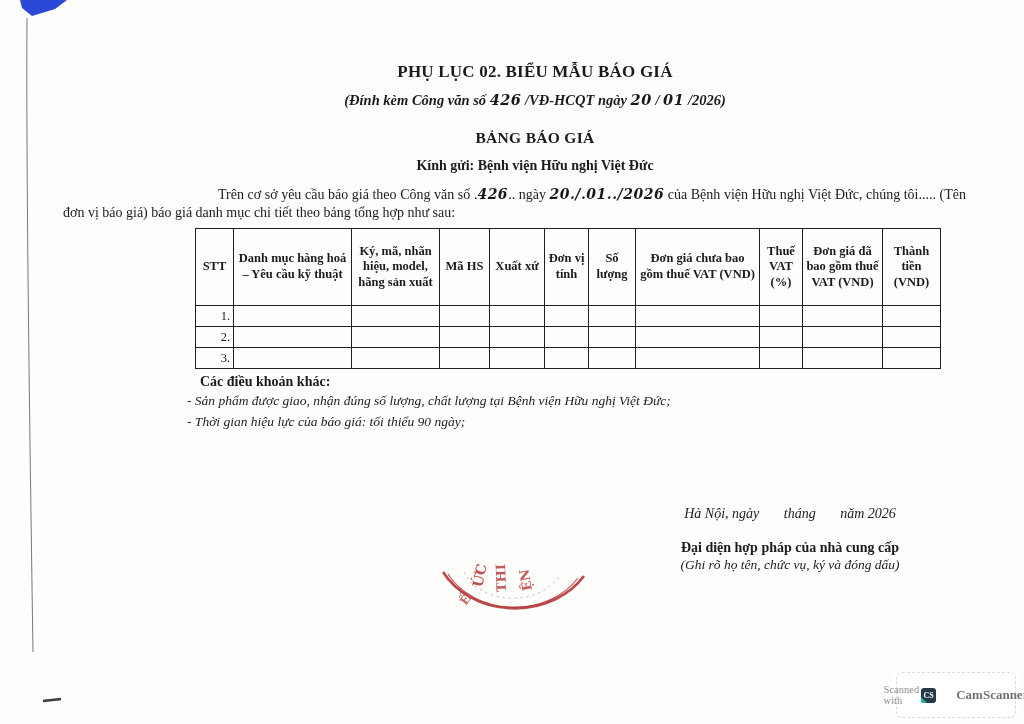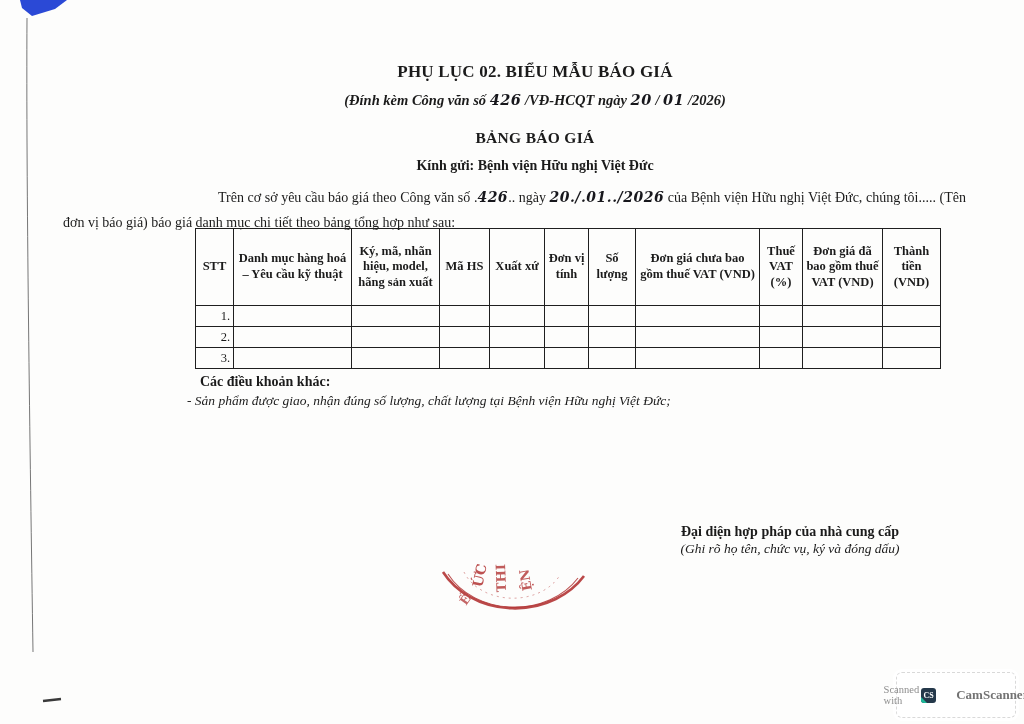--- a/index.html
+++ b/index.html
@@ -16,21 +16,21 @@
   .doc-subtitle{top:91px;left:185px;width:700px;text-align:center;
     font-size:14.5px;font-style:italic;font-weight:bold;}
   .form-title{top:129px;left:185px;width:700px;text-align:center;
     font-size:15.5px;font-weight:bold;letter-spacing:.3px;}
   .recipient{top:158px;left:185px;width:700px;text-align:center;
     font-size:14px;font-weight:bold;}
   
   .hw{font-family:"DejaVu Serif",serif;font-style:italic;font-weight:600;
     letter-spacing:.5px;color:#17171c;}
   
-  .intro{top:185px;left:63px;width:903px;font-size:14px;line-height:25px;
+  .intro{top:185px;left:63px;width:903px;font-size:14px;line-height:18px;
     text-align:justify;text-indent:155px;}
   
   .tbl-wrap{top:228px;left:195px;}
   table{border-collapse:collapse;table-layout:fixed;width:745px;}
   th,td{border:1.4px solid #1f1f1f;overflow:hidden;}
   th{font-size:12.5px;font-weight:bold;text-align:center;vertical-align:middle;
     line-height:1.25;padding:3px 2px;height:70px;}
   td{height:18px;font-size:12.5px;}
   td.stt{text-align:right;padding-right:3px;}
   
@@ -155,23 +155,25 @@
           <td></td>
           <td></td>
         </tr>
       </tbody>
   </table>
 </div>
 
 <div class="abs terms-heading">Các điều khoản khác:</div>
 <div class="abs terms">
   <div class="term">- Sản phẩm được giao, nhận đúng số lượng, chất lượng tại Bệnh viện Hữu nghị Việt Đức;</div>
+  <div class="term">- Thời gian hiệu lực của báo giá: tối thiểu 90 ngày;</div>
 </div>
 
 <div class="abs sig">
+  <div class="place-date">Hà Nội, ngày       tháng       năm 2026</div>
   <div class="role">Đại diện hợp pháp của nhà cung cấp</div>
   <div class="note">(Ghi rõ họ tên, chức vụ, ký và đóng dấu)</div>
 </div>
 
 <svg class="abs stamp" width="150" height="92" viewBox="0 0 150 92">
   <path d="M5,14 A 82,70 0 0 0 146,18" fill="none" stroke="#b23434" stroke-width="2.6" opacity="0.9"></path>
   <path d="M10,16 A 75,62 0 0 0 140,20" fill="none" stroke="#b23434" stroke-width="1.1" opacity="0.85"></path>
   <path d="M26,14 A 52,40 0 0 0 122,17" fill="none" stroke="#c46060" stroke-width="1" stroke-dasharray="2,4" opacity="0.6"></path>
   <text x="44" y="30" transform="rotate(-78 44 30)" fill="#b23434" font-size="14" font-weight="bold" font-family="DejaVu Serif, serif" opacity="0.85">ỨC</text>
   <text x="68" y="34" transform="rotate(-92 68 34)" fill="#b23434" font-size="13" font-weight="bold" font-family="DejaVu Serif, serif" opacity="0.8">THI</text>

